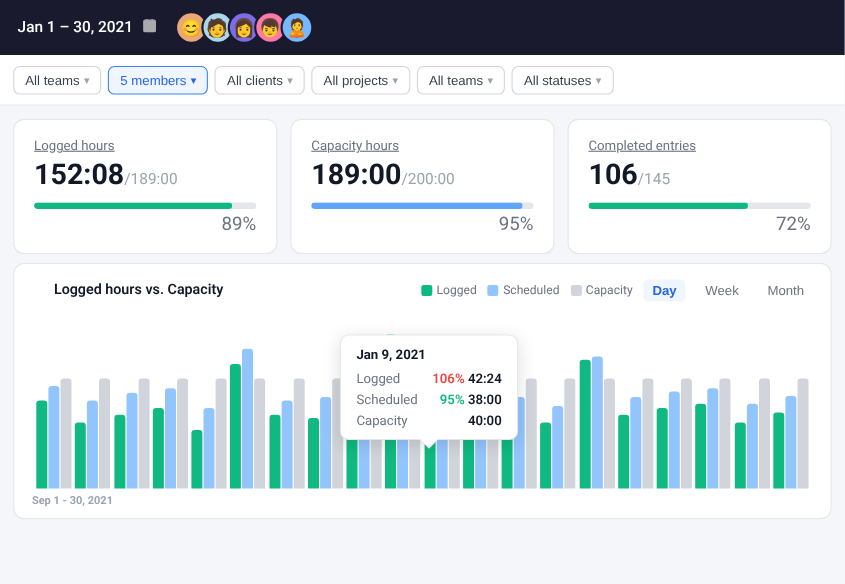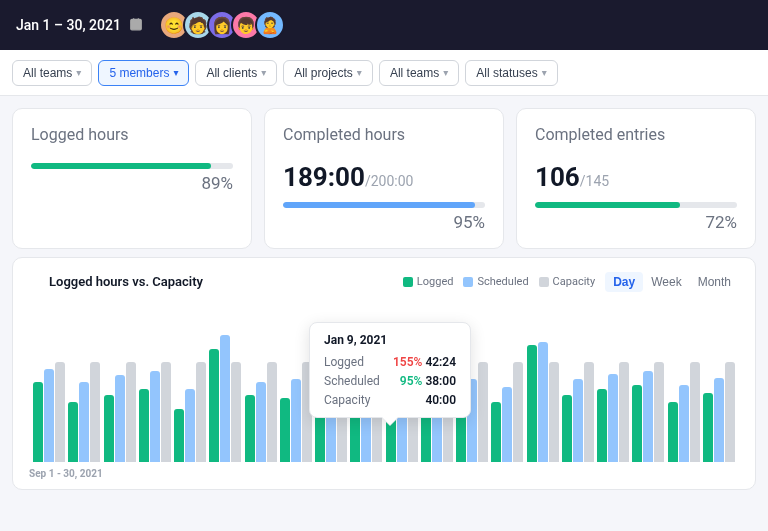--- a/index.html
+++ b/index.html
@@ -92,23 +92,24 @@
       gap: 12px;
       padding: 12px 12px 8px;
     }
     .stat-card {
       background: #fff;
       border-radius: 10px;
       padding: 16px 18px;
       border: 1px solid #e5e7eb;
     }
     .stat-label {
-      font-size: 16px;
+      font-size: 12px;
       color: #6b7280;
-      margin-bottom: 19px;
+      margin-bottom: 6px;
+      text-decoration: underline;
     }
     .stat-value {
       font-size: 26px;
       font-weight: 700;
       color: #111827;
       line-height: 1.1;
       margin-bottom: 10px;
     }
     .stat-value .stat-total {
       font-size: 14px;
@@ -170,21 +171,21 @@
       align-items: center;
       gap: 4px;
     }
     .legend-dot {
       width: 10px;
       height: 10px;
       border-radius: 2px;
     }
     .view-btns {
       display: flex;
-      gap: 0;
+      gap: 10px;
     }
     .view-btn {
       padding: 3px 8px;
       font-size: 12px;
       border: none;
       background: none;
       cursor: pointer;
       border-radius: 4px;
       color: #6b7280;
     }
@@ -322,27 +323,30 @@
     </button>
     <button class="filter-btn">
       <span>All statuses</span>
       <span class="chevron">▾</span>
     </button>
   </div>
 
 <div class="stats-row" id="stats-container">
     <div class="stat-card">
     <div class="stat-label">Logged hours</div>
+    <div class="stat-value">
+      152:08<span class="stat-total">/189:00</span>
+    </div>
     <div class="progress-bar-wrap">
       <div class="progress-bar-fill" style="width:89%; background:#10b981;"></div>
     </div>
     <div class="progress-pct">89%</div>
   </div>
     <div class="stat-card">
-    <div class="stat-label">Completed hours</div>
+    <div class="stat-label">Capacity hours</div>
     <div class="stat-value">
       189:00<span class="stat-total">/200:00</span>
     </div>
     <div class="progress-bar-wrap">
       <div class="progress-bar-fill" style="width:95%; background:#60a5fa;"></div>
     </div>
     <div class="progress-pct">95%</div>
   </div>
     <div class="stat-card">
     <div class="stat-label">Completed entries</div>
@@ -382,21 +386,21 @@
     </div>
   </div>
 
   <div class="bar-chart" id="bar-chart-container">
 
     <div class="tooltip">
       <div class="tooltip-date">Jan 9, 2021</div>
       <div id="tooltip-rows-container">
           <div class="tooltip-row">
             <div><span class="tooltip-label">Logged</span></div>
-            <div><span class="tooltip-pct">155%</span> <span class="tooltip-value">42:24</span></div>
+            <div><span class="tooltip-pct">106%</span> <span class="tooltip-value">42:24</span></div>
           </div>
           <div class="tooltip-row">
             <div><span class="tooltip-label">Scheduled</span></div>
             <div><span class="tooltip-pct-green">95%</span> <span class="tooltip-value">38:00</span></div>
           </div>
           <div class="tooltip-row">
             <div><span class="tooltip-label">Capacity</span></div>
             <div><span class="tooltip-value">40:00</span></div>
           </div>
         </div>

